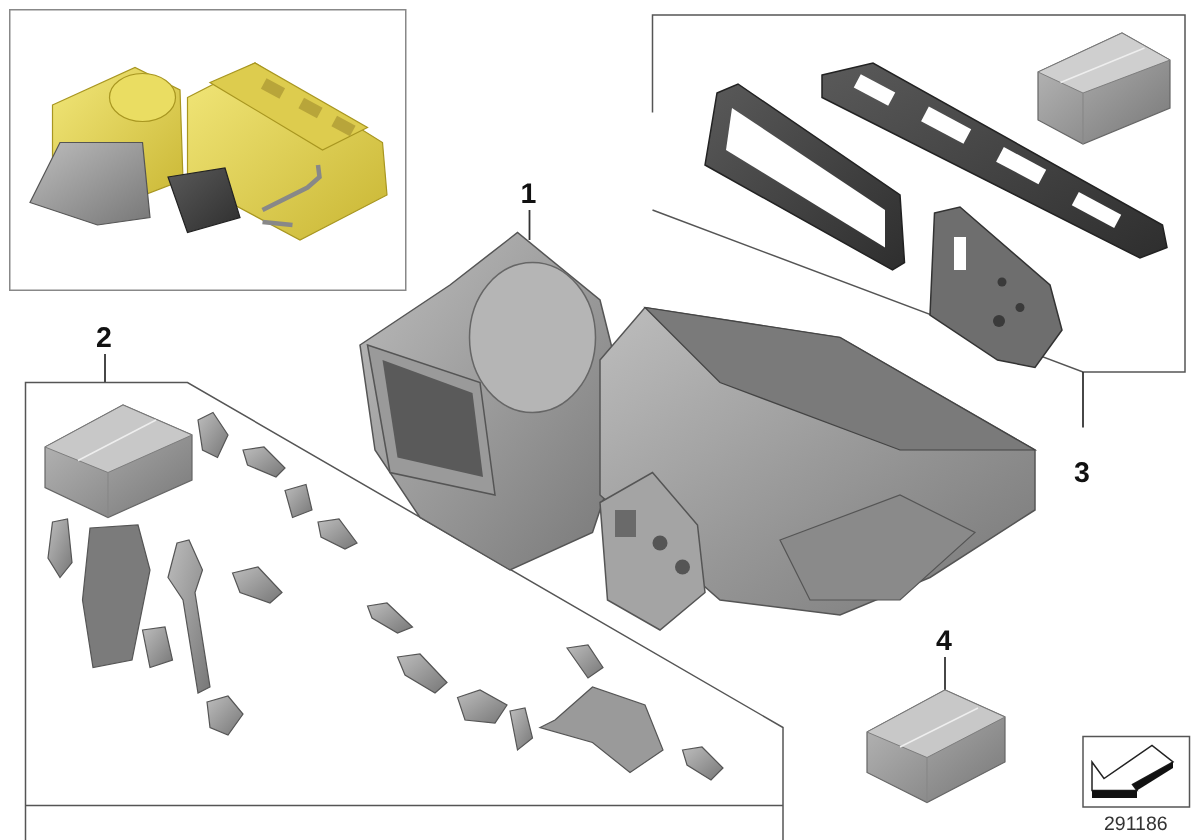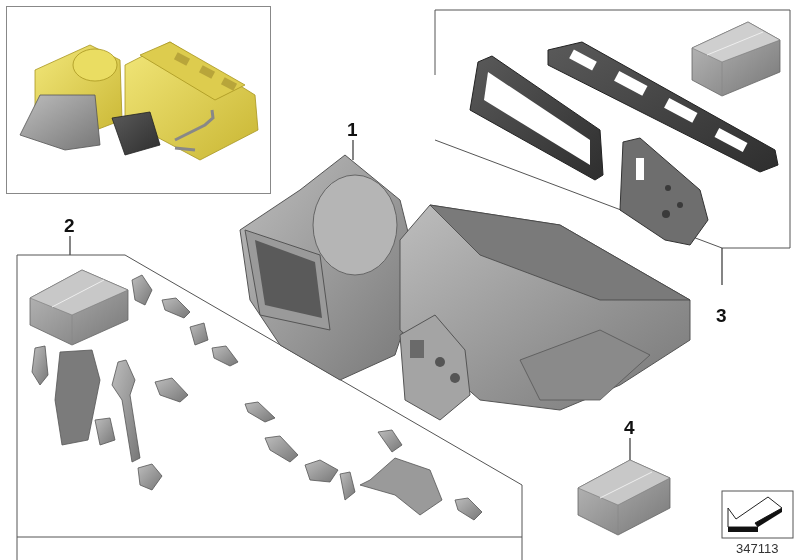--- a/index.html
+++ b/index.html
@@ -139,13 +139,13 @@
     <path d="M728 527 L758 527 L758 532 L728 532 Z" fill="#111"></path>
     <path d="M755 523 L782 508 L782 512 L758 527 Z" fill="#111"></path>
   </g>
 </svg>
 
 <div class="callout" style="left:347px; top:120px;">1</div>
 <div class="callout" style="left:64px; top:216px;">2</div>
 <div class="callout" style="left:716px; top:306px;">3</div>
 <div class="callout" style="left:624px; top:418px;">4</div>
 
-<div class="caption" style="left:736px; top:541px;">347113</div>
+<div class="caption" style="left:736px; top:541px;">291186</div>
 
 </body></html>

